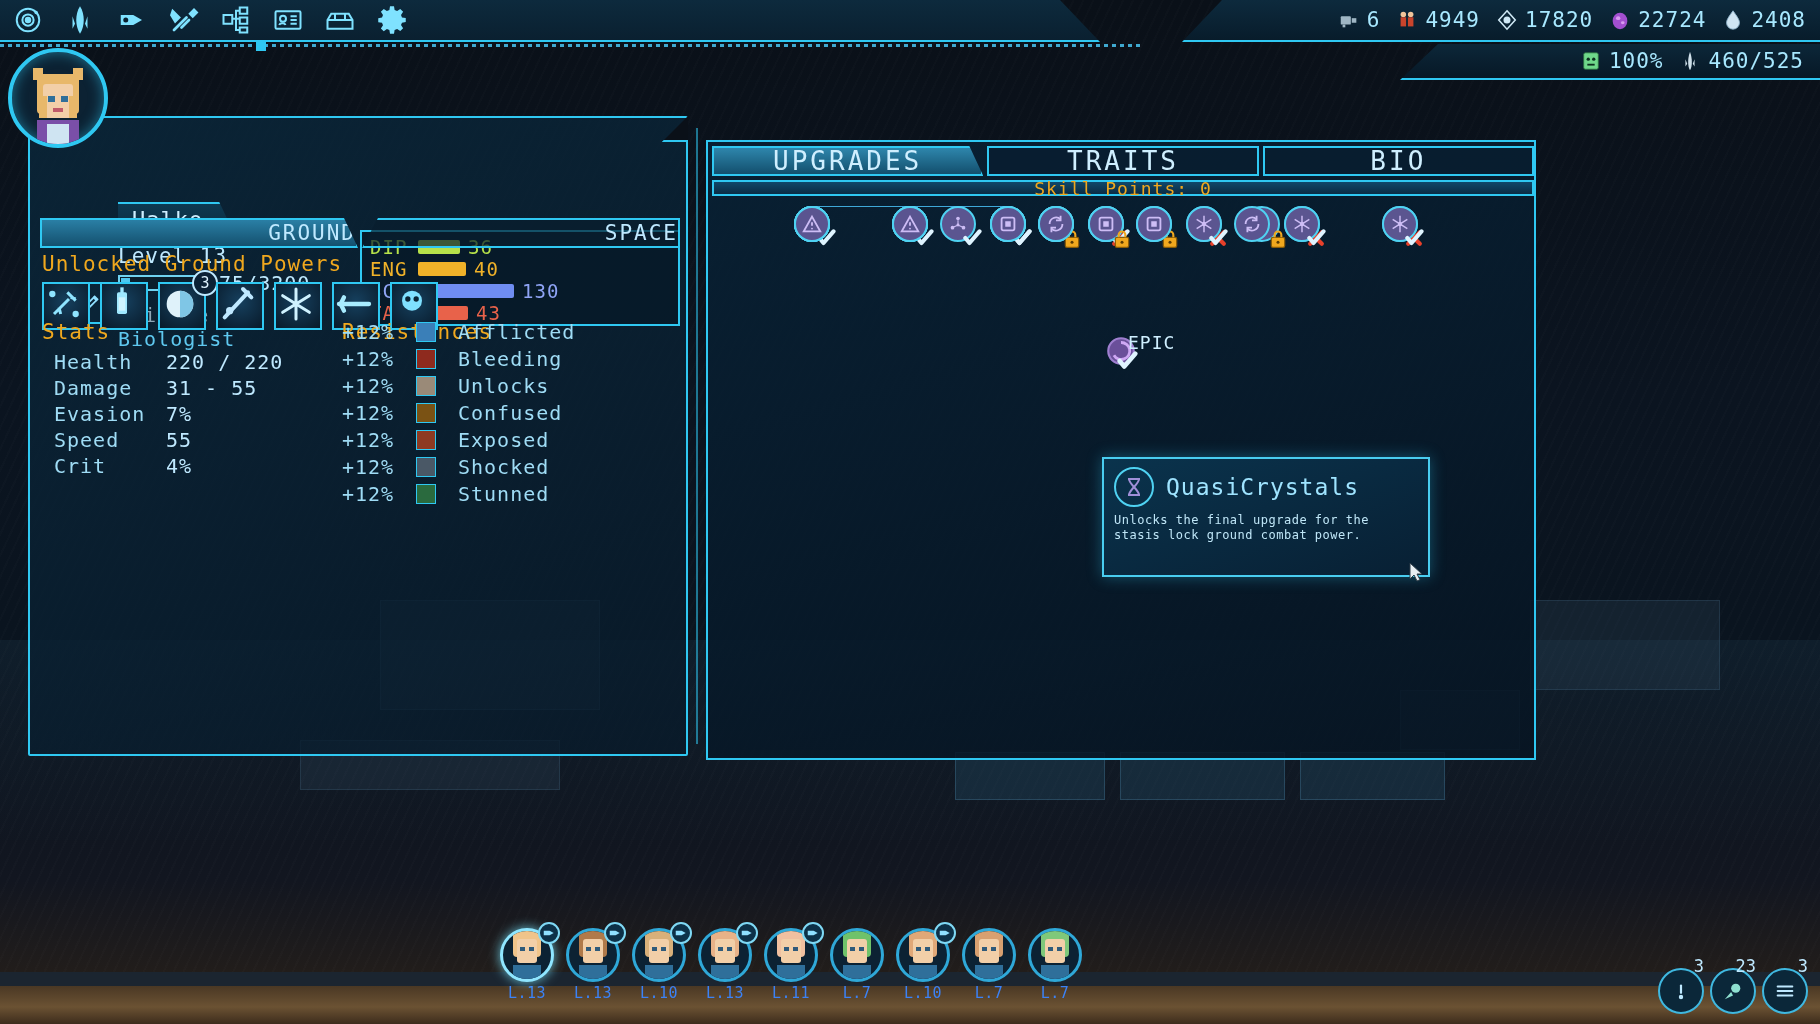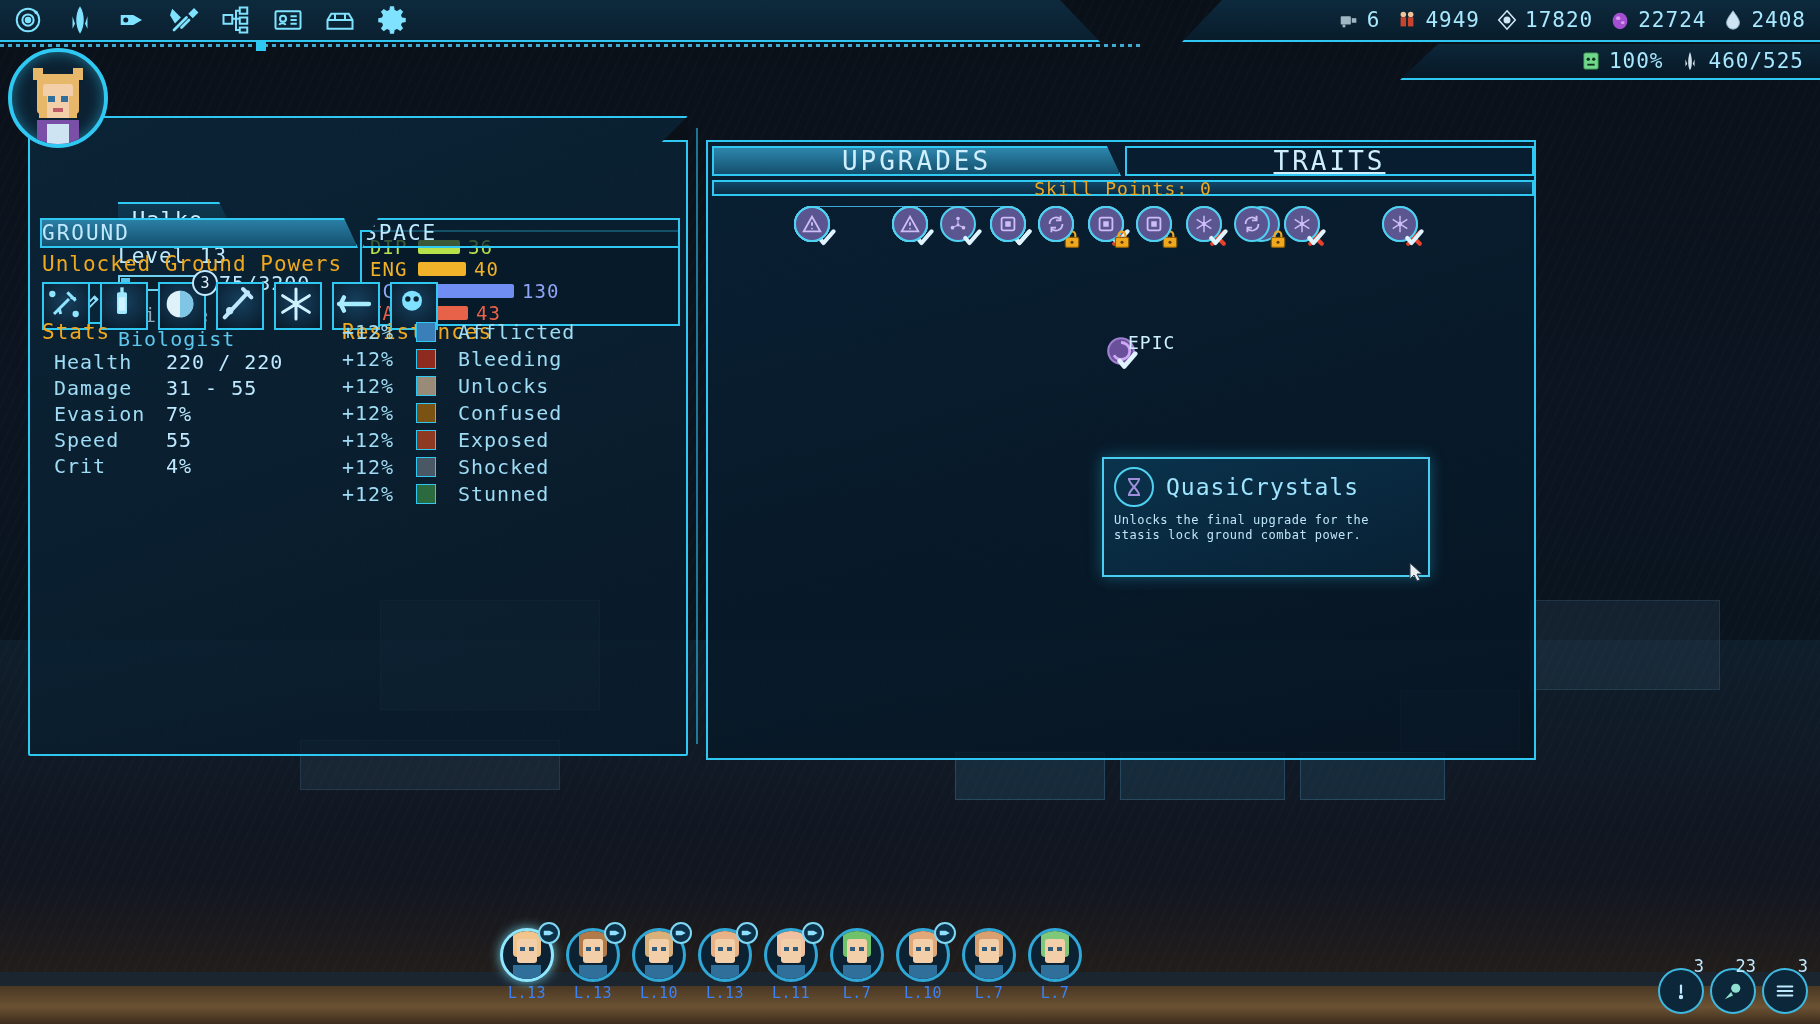--- a/index.html
+++ b/index.html
@@ -131,21 +131,21 @@
     border:2px solid #2fc8f2; background:rgba(6,24,38,.7);
     padding:4px 8px;
   }
   .srow { display:flex; align-items:center; gap:8px; height:22px; font-size:19px; letter-spacing:1px; }
   .slab { width:40px; }
   .sbar { height:14px; border-radius:2px; }
   .sval { }
 
   .tabs2 { position:absolute; left:10px; top:100px; width:640px; display:flex; gap:4px; }
   .tab2 {
-    flex:1; height:30px; display:flex; align-items:center; justify-content:flex-start;
+    flex:1; height:30px; display:flex; align-items:center; justify-content:flex-end;
     font-size:21px; letter-spacing:2px; cursor:pointer; color:#bfe9ff;
     border:2px solid #2fc8f2;
   }
   .tab2.active {
     background:linear-gradient(180deg,#2a7fa5,#14506e);
     clip-path: polygon(0 0, calc(100% - 14px) 0, 100% 100%, 0 100%);
   }
   .tab2.idle { background:rgba(8,30,46,.7); clip-path: polygon(16px 0, 100% 0, 100% 100%, 0 100%); }
 
   .sect-title { font-size:21px; color:#f0a81e; letter-spacing:1px; }
@@ -177,21 +177,21 @@
     position:absolute; left:706px; top:140px; width:830px; height:620px;
     border:2px solid #2fc8f2;
     background:linear-gradient(165deg, rgba(8,34,54,.86), rgba(6,20,34,.86));
   }
   .rtabs { position:absolute; left:4px; top:4px; width:822px; display:flex; gap:4px; }
   .rtab {
     flex:1; height:30px; display:flex; align-items:center; justify-content:center;
     font-size:26px; letter-spacing:3px; color:#cfefff; border:2px solid #2fc8f2; cursor:pointer;
   }
   .rtab.active { background:linear-gradient(180deg,#2e86ac,#134f6d); clip-path:polygon(0 0, calc(100% - 14px) 0, 100% 100%, 0 100%); }
-  .rtab.idle { background:rgba(8,30,48,.75);text-decoration:underline; }
+  .rtab.idle { background:rgba(8,30,48,.75); }
   .sp-bar {
     position:absolute; left:4px; top:38px; width:822px; height:16px;
     border:2px solid #2fc8f2; background:linear-gradient(180deg,#10486a,#0b2c44);
     display:flex; align-items:center; justify-content:center;
     font-size:18px; color:#f0a81e; letter-spacing:1px;
   }
 
   .tree { position:absolute; left:4px; top:64px; right:4px; bottom:4px; overflow:hidden; }
   .tree svg.links { position:absolute; inset:0; }
   .node {
@@ -583,20 +583,23 @@
     </div>
   </div>
 
   <div class="rpanel">
     <div class="rtabs">
       <div class="rtab active">
           <span>UPGRADES</span>
         </div>
       <div class="rtab idle">
           <span>TRAITS</span>
+        </div>
+      <div class="rtab idle">
+          <span>BIO</span>
         </div>
     </div>
     <div class="sp-bar">
       <span>Skill Points: 0</span>
     </div>
 
     <div class="tree" id="tree">
       <svg class="links" id="links">
           <line x1="100" y1="NaN" x2="198" y2="NaN" stroke="#3fa8d8" stroke-width="2"></line>
           <line x1="198" y1="NaN" x2="296" y2="NaN" stroke="#3fa8d8" stroke-width="2"></line>

